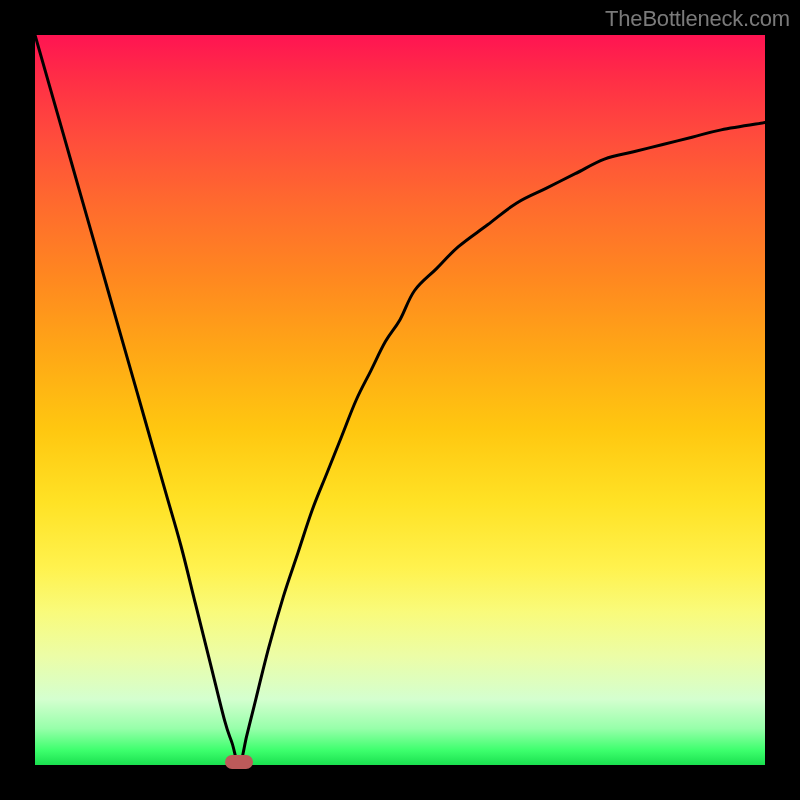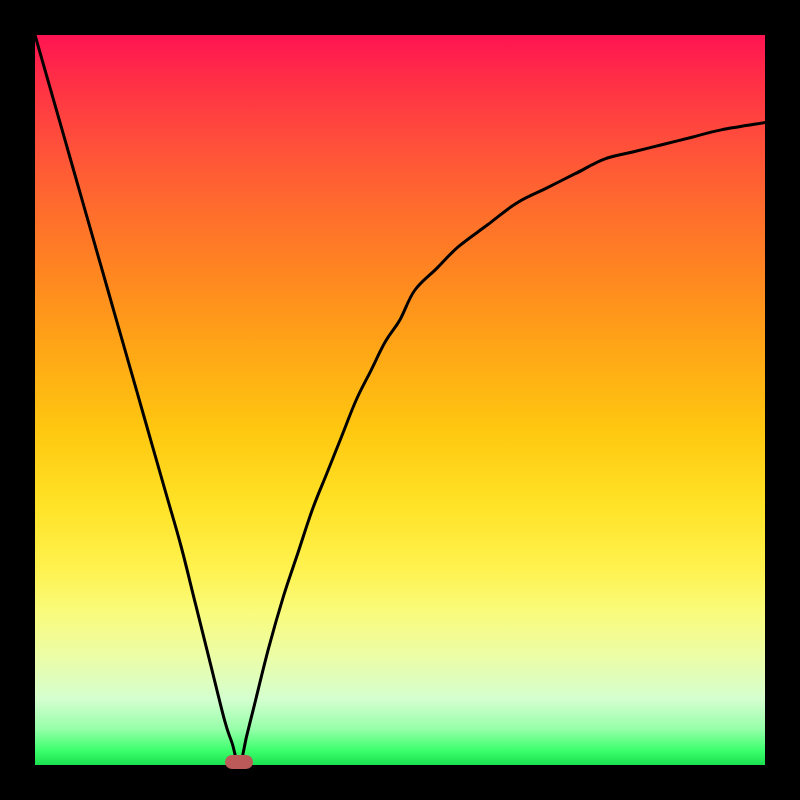--- a/index.html
+++ b/index.html
@@ -66,19 +66,20 @@
     border-radius: 7px;
     background: #bc5a5a;
     z-index: 6;
     transform: translate(-50%, -50%);
   }
 </style>
 </head>
 <body>
 
 <div class="frame">
+  <div class="watermark">TheBottleneck.com</div>
   <div class="plot-area">
     <svg class="curve" viewBox="0 0 730 730" preserveAspectRatio="none">
       <path id="curve-path" d="M 0 0 C 2.6279999999999997 9.197999999999983, 9.344000000000001 32.7039999999999, 14.6 51.09999999999991 C 19.855999999999998 69.49599999999992, 23.944 83.80400000000003, 29.2 102.20000000000005 C 34.455999999999996 120.59600000000006, 38.544 134.90399999999997, 43.8 153.29999999999995 C 49.056 171.69599999999994, 53.144 186.00399999999996, 58.4 204.39999999999998 C 63.656 222.796, 67.744 237.10399999999998, 73 255.5 C 78.256 273.896, 82.344 288.204, 87.6 306.6 C 92.856 324.99600000000004, 96.944 339.304, 102.2 357.7 C 107.456 376.096, 111.544 390.404, 116.8 408.8 C 122.056 427.196, 126.144 441.50399999999996, 131.4 459.9 C 136.656 478.296, 140.744 491.29, 146 511 C 151.256 530.71, 155.344 548.376, 160.6 569.4 C 165.856 590.424, 169.944 606.776, 175.2 627.8 C 180.456 648.824, 185.858 671.746, 189.8 686.2 C 193.74200000000002 700.6540000000001, 194.47200000000004 700.216, 197.10000000000002 708.1 C 199.728 715.984, 201.77200000000002 731.314, 204.4 730 C 207.028 728.686, 209.072 711.3119999999999, 211.7 700.8 C 214.32799999999997 690.288, 215.058 687.368, 219 671.6 C 222.942 655.832, 228.344 632.9100000000001, 233.6 613.2 C 238.856 593.49, 242.94400000000002 579.182, 248.20000000000002 562.1 C 253.45600000000002 545.018, 257.54400000000004 534.068, 262.8 518.3 C 268.056 502.5319999999999, 272.144 488.954, 277.4 474.5 C 282.65599999999995 460.046, 286.744 451.14, 292 438 C 297.256 424.86, 301.344 414.64, 306.59999999999997 401.5 C 311.85599999999994 388.36, 315.94399999999996 376.826, 321.2 365 C 326.456 353.174, 330.54400000000004 346.31199999999995, 335.8 335.79999999999995 C 341.056 325.28799999999995, 345.144 315.798, 350.4 306.6 C 355.65599999999995 297.40200000000004, 359.74399999999997 293.89799999999997, 365 284.7 C 370.25600000000003 275.502, 373.03000000000003 264.698, 379.6 255.5 C 386.17 246.302, 393.61600000000004 241.48399999999995, 401.50000000000006 233.59999999999997 C 409.38400000000007 225.71599999999998, 414.202 219.58400000000006, 423.4 211.70000000000005 C 432.59799999999996 203.81600000000003, 442.088 197.68399999999997, 452.6 189.79999999999995 C 463.112 181.91599999999994, 471.288 174.46999999999997, 481.8 167.89999999999998 C 492.312 161.32999999999998, 500.48799999999994 158.55599999999995, 510.99999999999994 153.29999999999995 C 521.512 148.04399999999995, 529.688 143.95599999999993, 540.2 138.69999999999993 C 550.7120000000001 133.44399999999993, 558.888 128.042, 569.4 124.10000000000002 C 579.9119999999999 120.15800000000004, 588.088 119.42800000000007, 598.5999999999999 116.80000000000007 C 609.1119999999999 114.17200000000007, 617.2879999999999 112.128, 627.8 109.5 C 638.312 106.872, 646.488 104.82800000000005, 657 102.20000000000005 C 667.512 99.57200000000005, 673.06 97.52799999999998, 686.1999999999999 94.89999999999998 C 699.3399999999999 92.27199999999998, 722.116 88.91400000000002, 730 87.60000000000002" fill="none" stroke="#000" stroke-width="3" stroke-linejoin="round" stroke-linecap="round"></path>
     </svg>
     <div id="min-marker" class="marker" style="left: 204.4px; top: 727px;"></div>
   </div>
 </div>
 
 </body></html>

